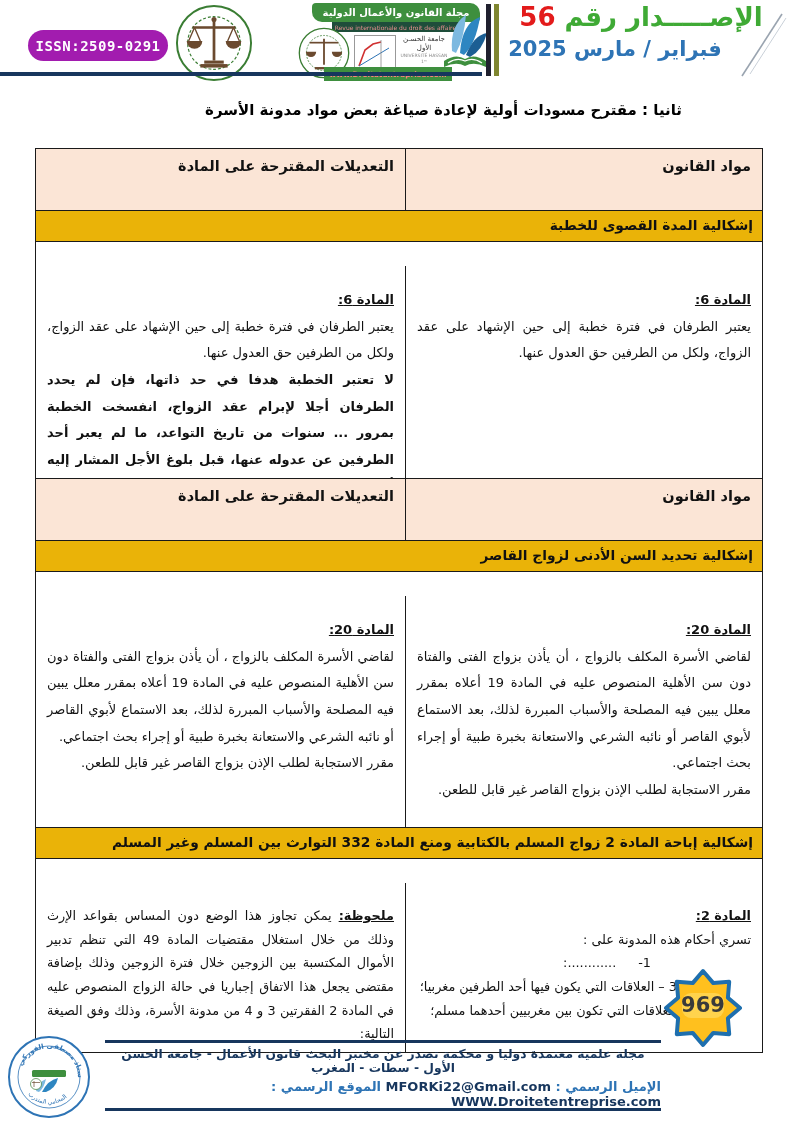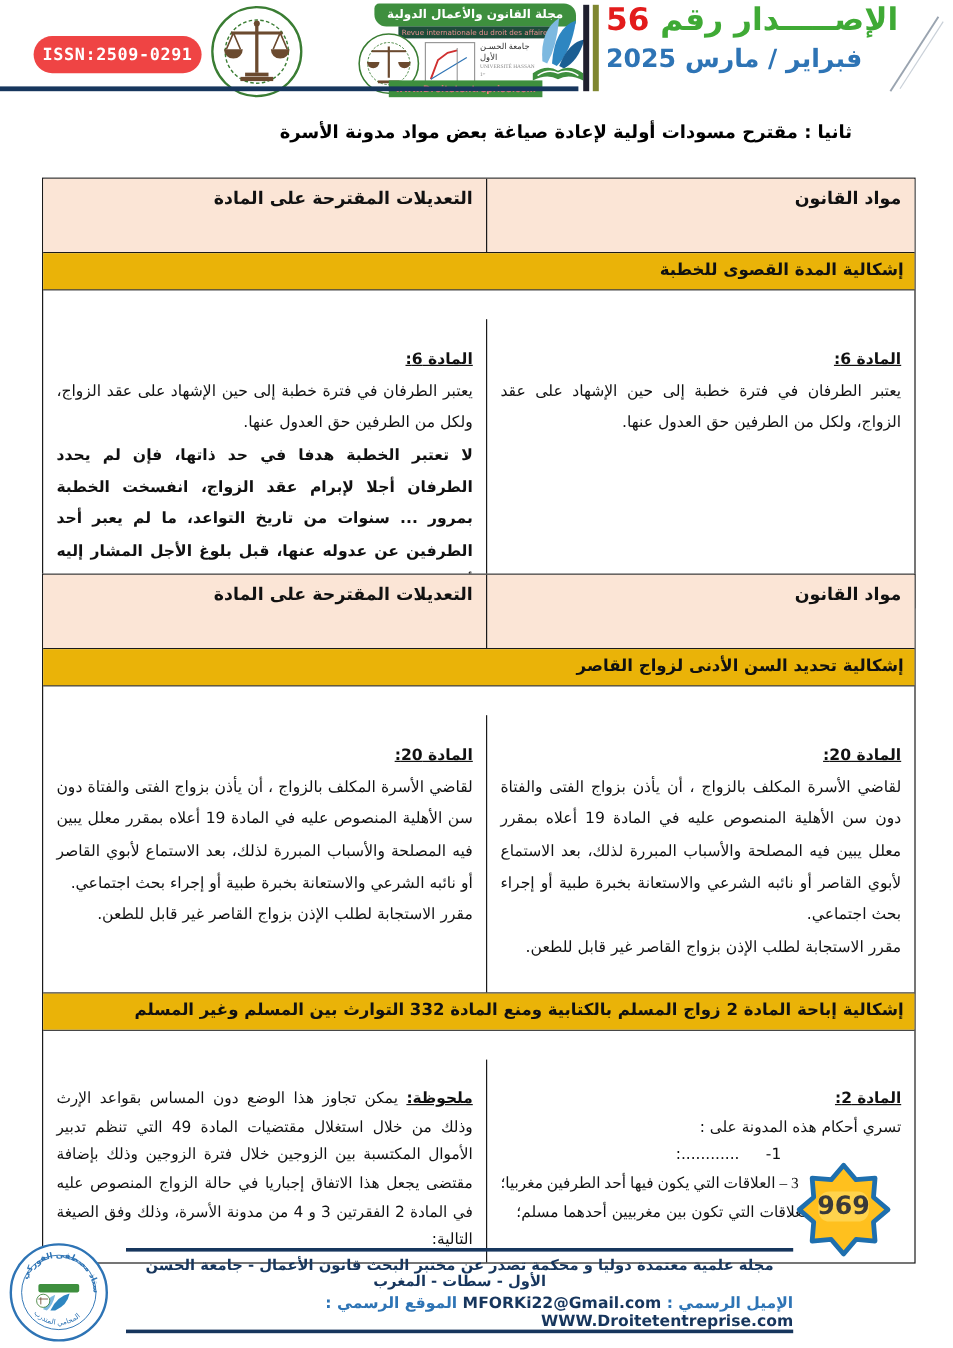--- a/index.html
+++ b/index.html
@@ -6,67 +6,67 @@
   html,body { width:794px; height:1123px; }
   body {
     position:relative; background:#ffffff;
     font-family:"DejaVu Sans", sans-serif; color:#111;
     overflow:hidden;
   }
   
   .hdr-band { position:absolute; left:0; top:0; width:794px; height:90px; background:#fff; }
   .issn-badge {
     position:absolute; left:28px; top:30px; width:140px; height:31px;
-    background:#ef4444; border-radius:16px; color:#fff;
+    background:#a21caf; border-radius:16px; color:#fff;
     font-family:"DejaVu Sans Mono", monospace; font-weight:bold; font-size:14px;
     display:flex; align-items:center; justify-content:center; letter-spacing:.5px;
   }
   .logo-c1 { position:absolute; left:175px; top:4px; }
   .logo-c2 { position:absolute; left:296px; top:26px; }
   .jlogo { position:absolute; left:296px; top:3px; width:188px; height:84px; }
   .jbanner { position:absolute; right:4px; top:0; width:168px; height:19px; background:#3e8f3e;
     border-radius:4px 10px 4px 10px; color:#fff; font-size:10px; font-weight:bold;
     display:flex; align-items:center; justify-content:center; direction:rtl; }
   .jfr { position:absolute; right:22px; top:19px; width:130px; height:10px; background:#1e4d3a;
     color:#e89090; font-size:6px; display:flex; align-items:center; justify-content:center; overflow:hidden; }
   .jchart { position:absolute; left:58px; top:32px; width:42px; height:37px; background:#fff; border:1px solid #999; }
-  .juniv { position:absolute; left:104px; top:32px; width:48px; direction:rtl; font-size:7px; color:#333; line-height:1.3; text-align:left;font-family:Liberation Serif, serif; }
+  .juniv { position:absolute; left:104px; top:32px; width:48px; direction:rtl; font-size:7px; color:#333; line-height:1.3; text-align:center; }
   .juniv small { display:block; font-size:4.5px; color:#888; }
   .jleaves { position:absolute; left:146px; top:8px; }
   .jsite { position:absolute; right:32px; top:64px; width:128px; height:14px; background:#3e8f3e;
     color:#ff8080; font-size:7.5px; font-weight:bold; display:flex; align-items:center; justify-content:center; }
   .navy-rule { position:absolute; left:0; top:72px; width:482px; height:4px; background:#17365d; }
   .vbar1 { position:absolute; left:486px; top:4px; width:5px; height:72px; background:#20202e; }
   .vbar2 { position:absolute; left:494px; top:4px; width:5px; height:72px; background:#7f8630; }
-  .issue-block { position:absolute; left:505px; top:2px; width:272px; direction:rtl; text-align:left; }
+  .issue-block { position:absolute; left:505px; top:2px; width:272px; direction:rtl; text-align:center; }
   .issue-l1 { font-size:26px; font-weight:bold; color:#3faa35; line-height:1.2; white-space:nowrap; }
   .issue-l1 .num { color:#e31b1b; }
   .issue-l2 { font-size:21px; font-weight:bold; color:#2e74b5; margin-top:4px; margin-right:52px; white-space:nowrap; }
   .pen-slash { position:absolute; left:720px; top:8px; }
   
-  .page-title { position:absolute; top:101px; right:84px; direction:rtl; font-weight:bold; font-size:15px; color:#000; }
+  .page-title { position:absolute; top:101px; right:112px; direction:rtl; font-weight:bold; font-size:15px; color:#000; }
   
   .t { position:absolute; left:35px; width:728px; border:1.4px solid #1a1a1a; background:#fff; }
   .t1 { top:148px; } .t2 { top:478px; }
   .row { display:flex; direction:rtl; border-top:1.4px solid #1a1a1a; }
   .row:first-child { border-top:none; }
   .cell { padding:21px 11px 6px; }
   .law   { width:358px; border-left:1.4px solid #1a1a1a; }
   .amend { width:370px; }
   .hrow { background:#fbe5d6; min-height:61px; }
   .hrow .cell { font-weight:bold; font-size:14.5px; padding-top:9px; text-align:right; direction:rtl; }
   .sec { background:#eab308; direction:rtl; text-align:right; font-weight:bold; font-size:13.8px; padding:6px 9px 8px; }
   .body-cell { direction:rtl; font-size:13px; line-height:2.05; text-align:justify;margin-top:24px; }
   .compact { font-size:12.8px; line-height:1.85; }
   .r6 { min-height:228px; } .r20 { min-height:256px; } .r2 { min-height:128px; }
   .art-title { display:block; font-weight:bold; text-decoration:underline; text-align:right; }
   .bold-p { font-weight:bold; }
   .intro-line { text-align:right; }
   .item1 { display:flex; direction:rtl; padding-right:100px; gap:22px; text-align:right; }
-  .item3 { padding-right:74px; text-align:left;font-family:Liberation Serif, serif; }
+  .item3 { padding-right:74px; text-align:right; }
   .item4 { padding-right:62px; text-align:right; }
   .note-label { font-weight:bold; text-decoration:underline; }
   
   .f-rule { position:absolute; left:105px; width:556px; height:3px; background:#17365d; }
   .f-rule.topr { top:1040px; } .f-rule.botr { top:1108px; }
   .f-l1 { position:absolute; left:105px; top:1047px; width:556px; text-align:center; direction:rtl;
     color:#17365d; font-weight:bold; font-size:12.3px; }
   .f-l2 { position:absolute; left:105px; top:1079px; width:556px; direction:rtl;
     font-weight:bold; font-size:13px; color:#17365d; }
   .f-l2 .lbl { color:#2e74b5; }

